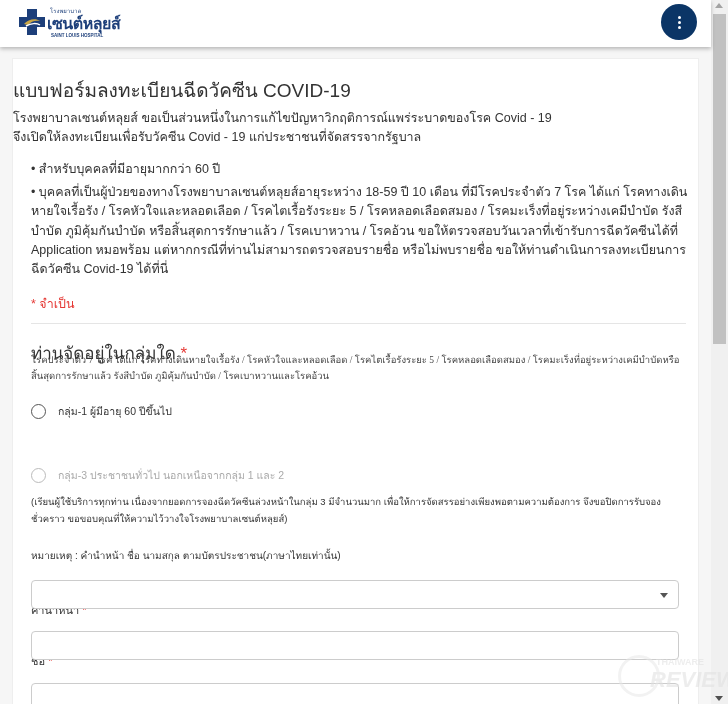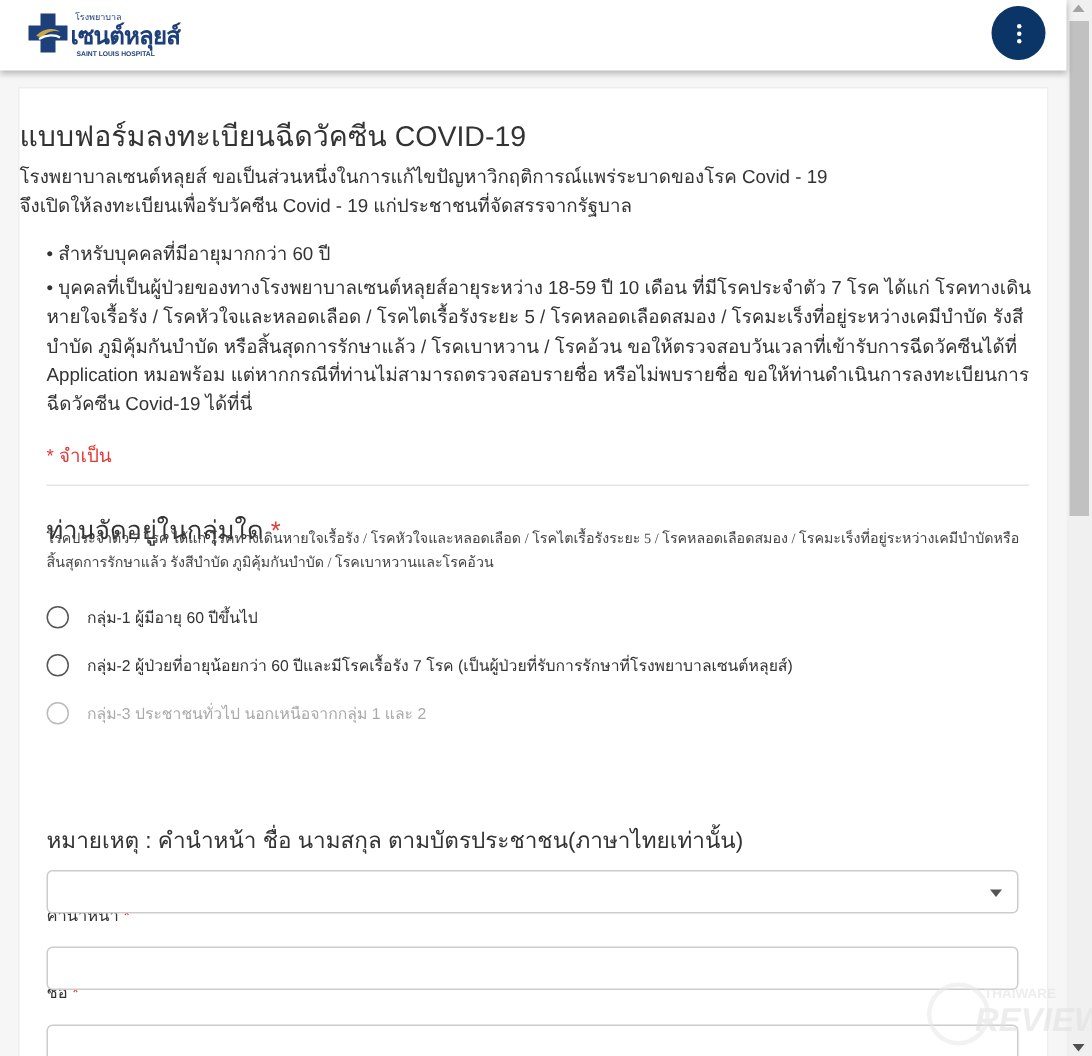--- a/index.html
+++ b/index.html
@@ -40,21 +40,21 @@
   .divider { position:absolute; left:18px; top:264px; width:655px; height:1px; background:#e5e5e5; }
   .q-title { position:absolute; left:18px; top:280px; font-size:17px; color:#333; }
   .req { color:#e53935; }
   .q-desc { position:absolute; left:18px; top:293px; width:660px; font-size:9.5px; line-height:16px; color:#444;font-family:Liberation Serif, serif; }
   .radio-row { position:absolute; left:18px; display:flex; align-items:center; cursor:pointer; }
   .radio { width:13px; height:13px; border:1.6px solid #555; border-radius:50%; margin-right:12px; }
   .radio-label { font-size:10.5px; color:#333; }
   .radio-row.disabled .radio { border-color:#bbb; }
   .radio-row.disabled .radio-label { color:#aaa; }
   .notice { position:absolute; left:18px; top:434px; width:660px; font-size:9.5px; line-height:17px; color:#333; }
-  .remark { position:absolute; left:18px; top:489px; font-size:15px; color:#333; }
+  .remark { position:absolute; left:18px; top:489px; font-size:10px; color:#333; }
   .field-label { position:absolute; left:18px; font-size:11px; color:#333;margin-top:36px; }
   .field {
     position:absolute; left:18px; width:648px; height:29px; border:1px solid #ccc; border-radius:4px; background:#fff;
     box-sizing:border-box;
   }
   .select-caret { position:absolute; right:10px; top:12px; width:0; height:0; border-left:4px solid transparent; border-right:4px solid transparent; border-top:5px solid #555; }
   .watermark { position:absolute; left:618px; top:655px; width:110px; height:49px; opacity:0.55; pointer-events:none; }
   .watermark .q { position:absolute; left:0; top:0; width:36px; height:36px; border:3px solid #e8e8e8; border-radius:50%; }
   .watermark .t1 { position:absolute; left:38px; top:2px; font-size:9px; color:#e0e0e0; font-weight:bold; }
   .watermark .t2 { position:absolute; left:32px; top:12px; font-size:22px; color:#e0e0e0; font-style:italic; font-weight:bold; }
@@ -100,29 +100,26 @@
   <div class="q-title">
     <span>ท่านจัดอยู่ในกลุ่มใด</span>
     <span class="req">*</span>
   </div>
   <div class="q-desc">โรคประจำตัว 7 โรค ได้แก่ โรคทางเดินหายใจเรื้อรัง / โรคหัวใจและหลอดเลือด / โรคไตเรื้อรังระยะ 5 / โรคหลอดเลือดสมอง / โรคมะเร็งที่อยู่ระหว่างเคมีบำบัดหรือสิ้นสุดการรักษาแล้ว รังสีบำบัด ภูมิคุ้มกันบำบัด / โรคเบาหวานและโรคอ้วน</div>
 
   <div class="radio-row" style="top:344px">
     <div class="radio"></div>
     <span class="radio-label">กลุ่ม-1 ผู้มีอายุ 60 ปีขึ้นไป</span>
   </div>
-  <div class="radio-row" style="top:376px">
-    <div class="radio"></div>
-    <span class="radio-label">กลุ่ม-2 ผู้ป่วยที่อายุน้อยกว่า 60 ปีและมีโรคเรื้อรัง 7 โรค (เป็นผู้ป่วยที่รับการรักษาที่โรงพยาบาลเซนต์หลุยส์)</span>
-  </div>
   <div class="radio-row disabled" style="top:408px">
     <div class="radio"></div>
     <span class="radio-label">กลุ่ม-3 ประชาชนทั่วไป นอกเหนือจากกลุ่ม 1 และ 2</span>
   </div>
 
+  <div class="notice">(เรียนผู้ใช้บริการทุกท่าน เนื่องจากยอดการจองฉีดวัคซีนล่วงหน้าในกลุ่ม 3 มีจำนวนมาก เพื่อให้การจัดสรรอย่างเพียงพอตามความต้องการ จึงขอปิดการรับจองชั่วคราว ขอขอบคุณที่ให้ความไว้วางใจโรงพยาบาลเซนต์หลุยส์)</div>
 
   <div class="remark">หมายเหตุ : คำนำหน้า ชื่อ นามสกุล ตามบัตรประชาชน(ภาษาไทยเท่านั้น)</div>
 
   <div class="field-label" style="top:506px">
     <span>คำนำหน้า</span>
     <span class="req">*</span>
   </div>
   <div class="field" style="top:521px">
     <div class="select-caret"></div>
   </div>

